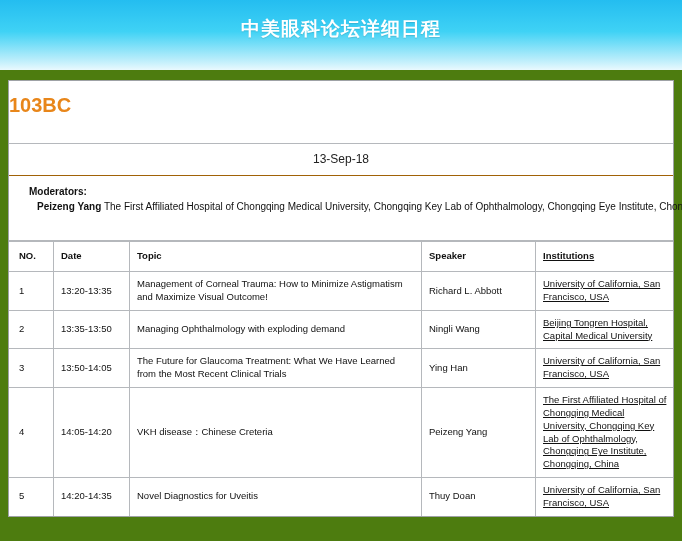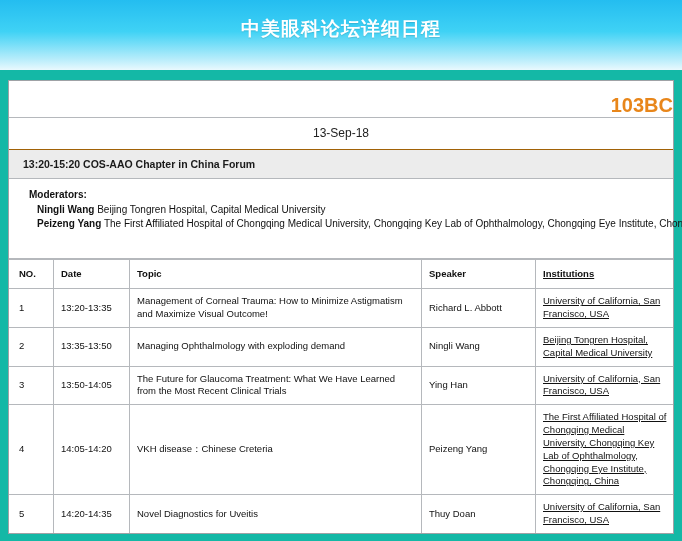--- a/index.html
+++ b/index.html
@@ -11,21 +11,21 @@
     height: 541px;
     background: #ffffff;
     font-family: "Liberation Sans", sans-serif;
     color: #111111;
     overflow: hidden;
   }
   .page {
     width: 682px;
     height: 541px;
     position: relative;
-    background: #14b8a6;
+    background: #4d7c0f;
   }
   
   .banner {
     height: 70px;
     background: linear-gradient(180deg, #24bdf0 0%, #3fd2f5 45%, #b9edfb 85%, #e9f9fe 100%);
     display: flex;
     align-items: center;
     justify-content: center;
     box-sizing: border-box;
   }
@@ -38,22 +38,22 @@
     padding-bottom: 12px;
   }
   
   .frame {
     margin: 10px 8px 0 8px;
     border: 1px solid #9fa2a6;
     box-sizing: border-box;
     background: #ffffff;
   }
   .room-row {
-    text-align: right;
-    padding: 13px 0 0 0;
+    text-align: left;
+    padding: 13px 0 26px 0;
     border-bottom: 1px solid #b5b8bc;
   }
   .room-title {
     color: #e8861a;
     font-size: 20px;
     font-weight: bold;
   }
   .date-row {
     text-align: center;
     padding: 8px 0 9px 0;
@@ -141,28 +141,23 @@
   </div>
 
   <div class="frame">
 
     <div class="room-row">
       <span class="room-title">103BC</span>
     </div>
 
     <div class="date-row">13-Sep-18</div>
 
-    <div class="session-row">13:20-15:20   COS-AAO Chapter in China Forum</div>
 
     <div class="moderators">
       <span class="moderators-label">Moderators:</span>
-      <span class="mod-line">
-        <span class="mod-name">Ningli Wang</span>
-        <span class="mod-aff">Beijing Tongren Hospital, Capital Medical University</span>
-      </span>
       <span class="mod-line">
         <span class="mod-name">Peizeng Yang</span>
         <span class="mod-aff">The First Affiliated Hospital of Chongqing Medical University, Chongqing Key Lab of Ophthalmology, Chongqing Eye Institute, Chongqing, China</span>
       </span>
     </div>
 
     <table class="sched">
       <thead>
         <tr>
           <th class="c-no">NO.</th>

